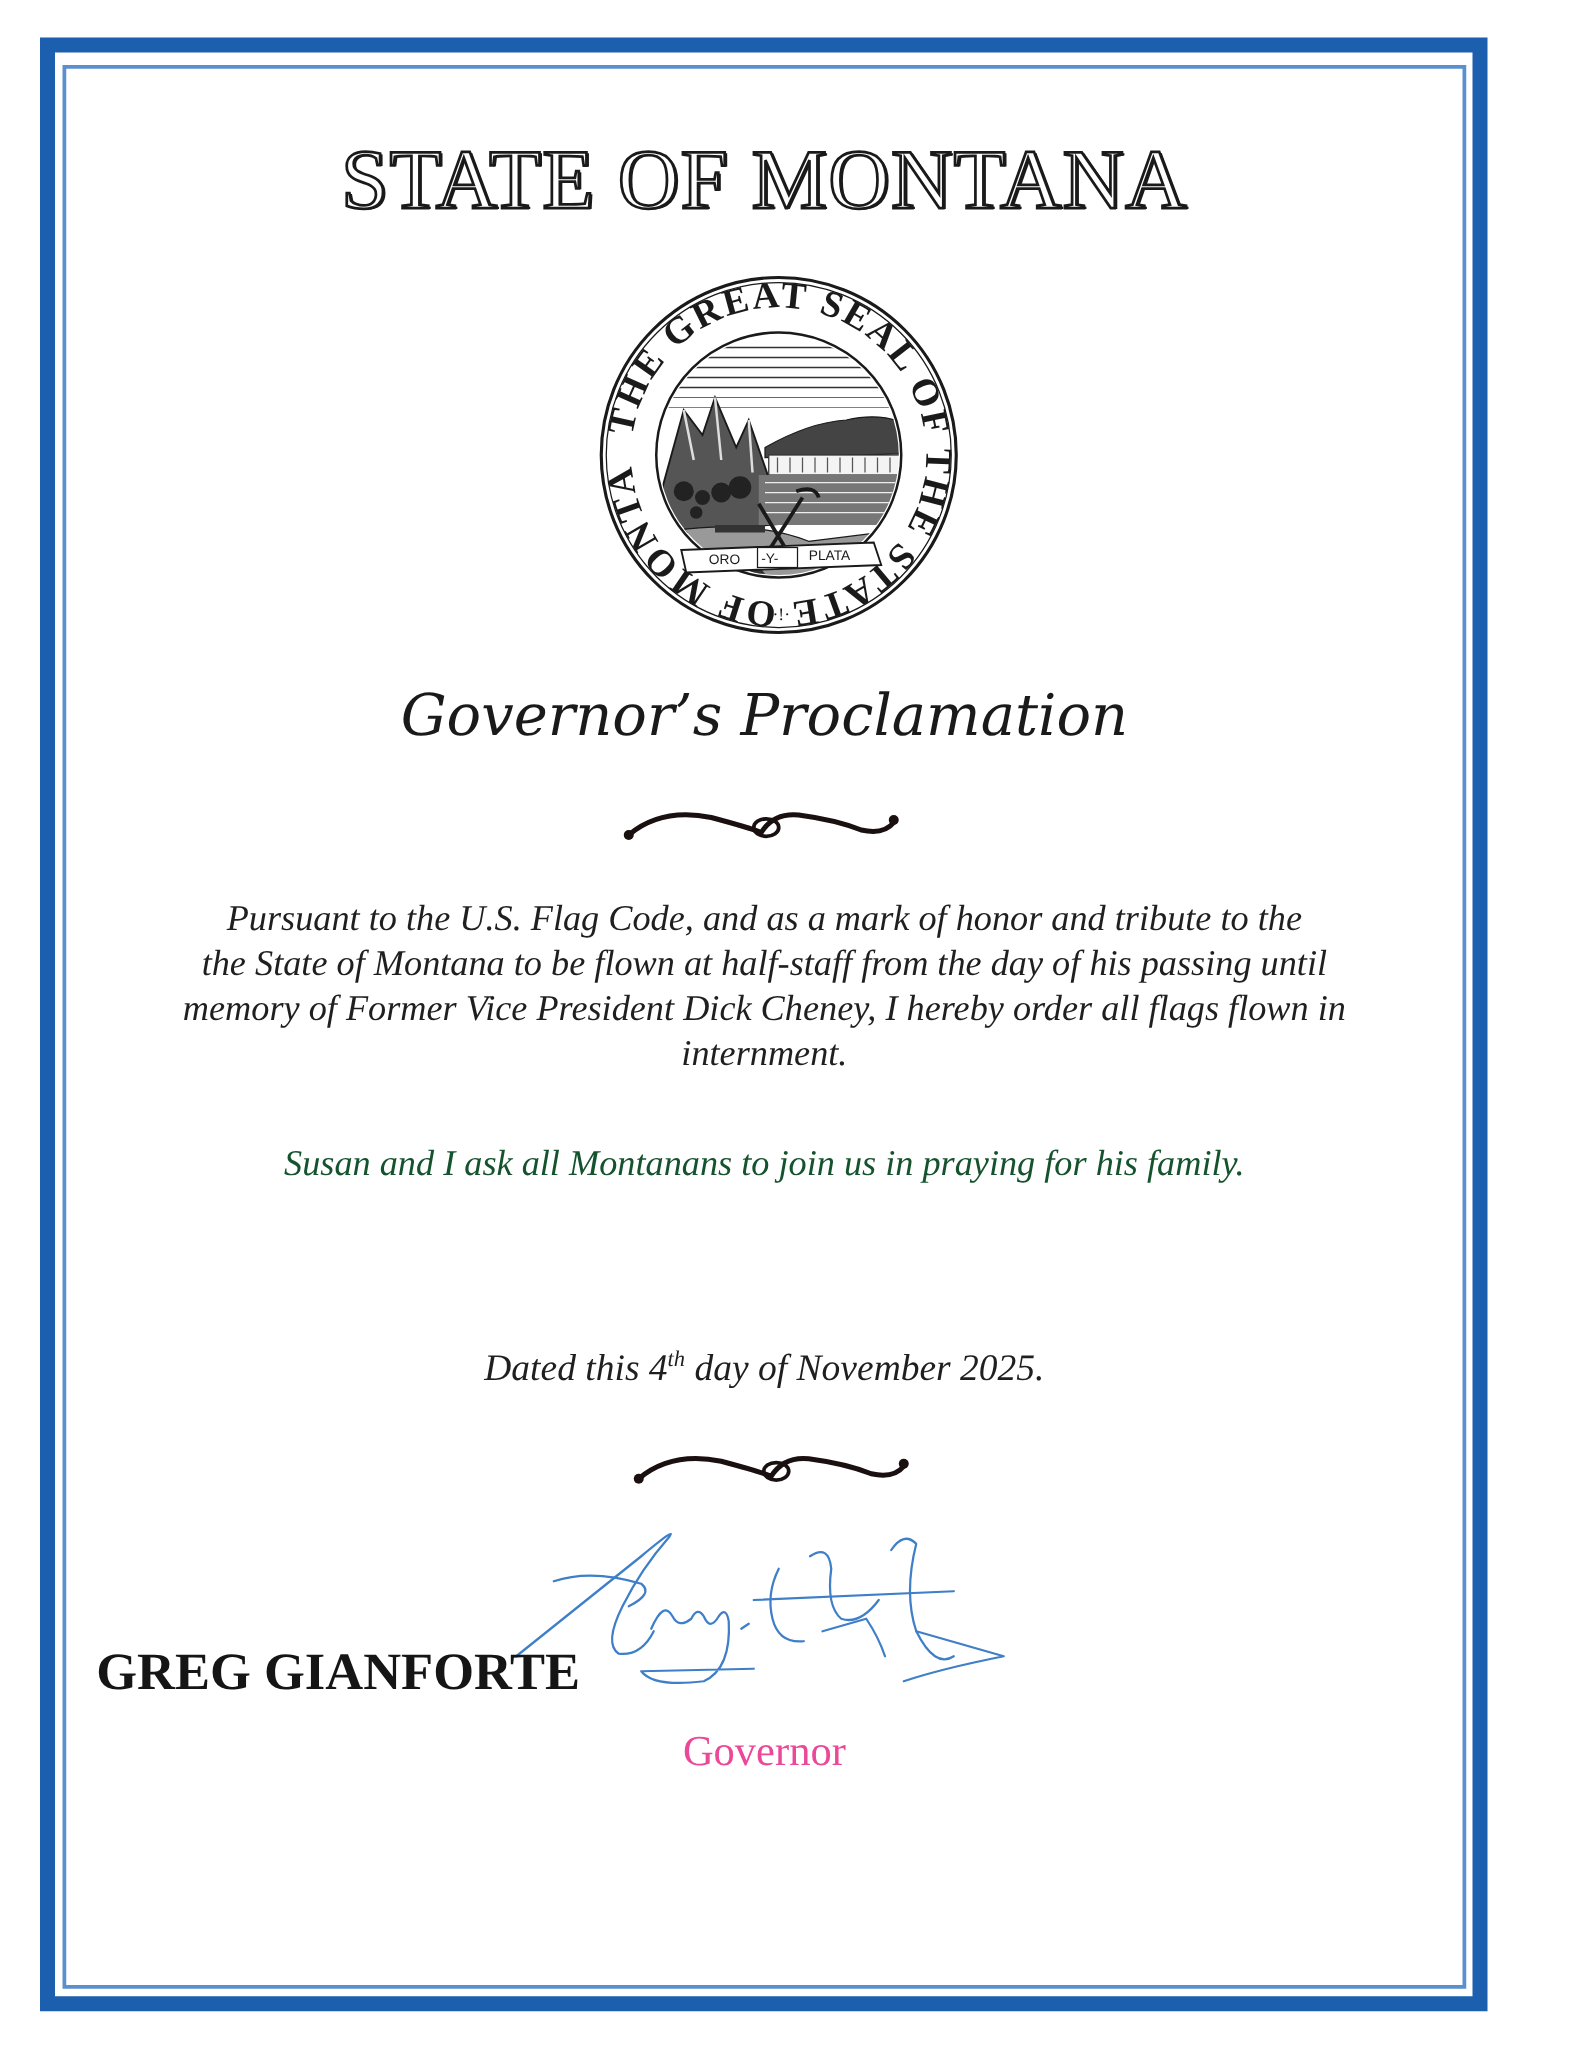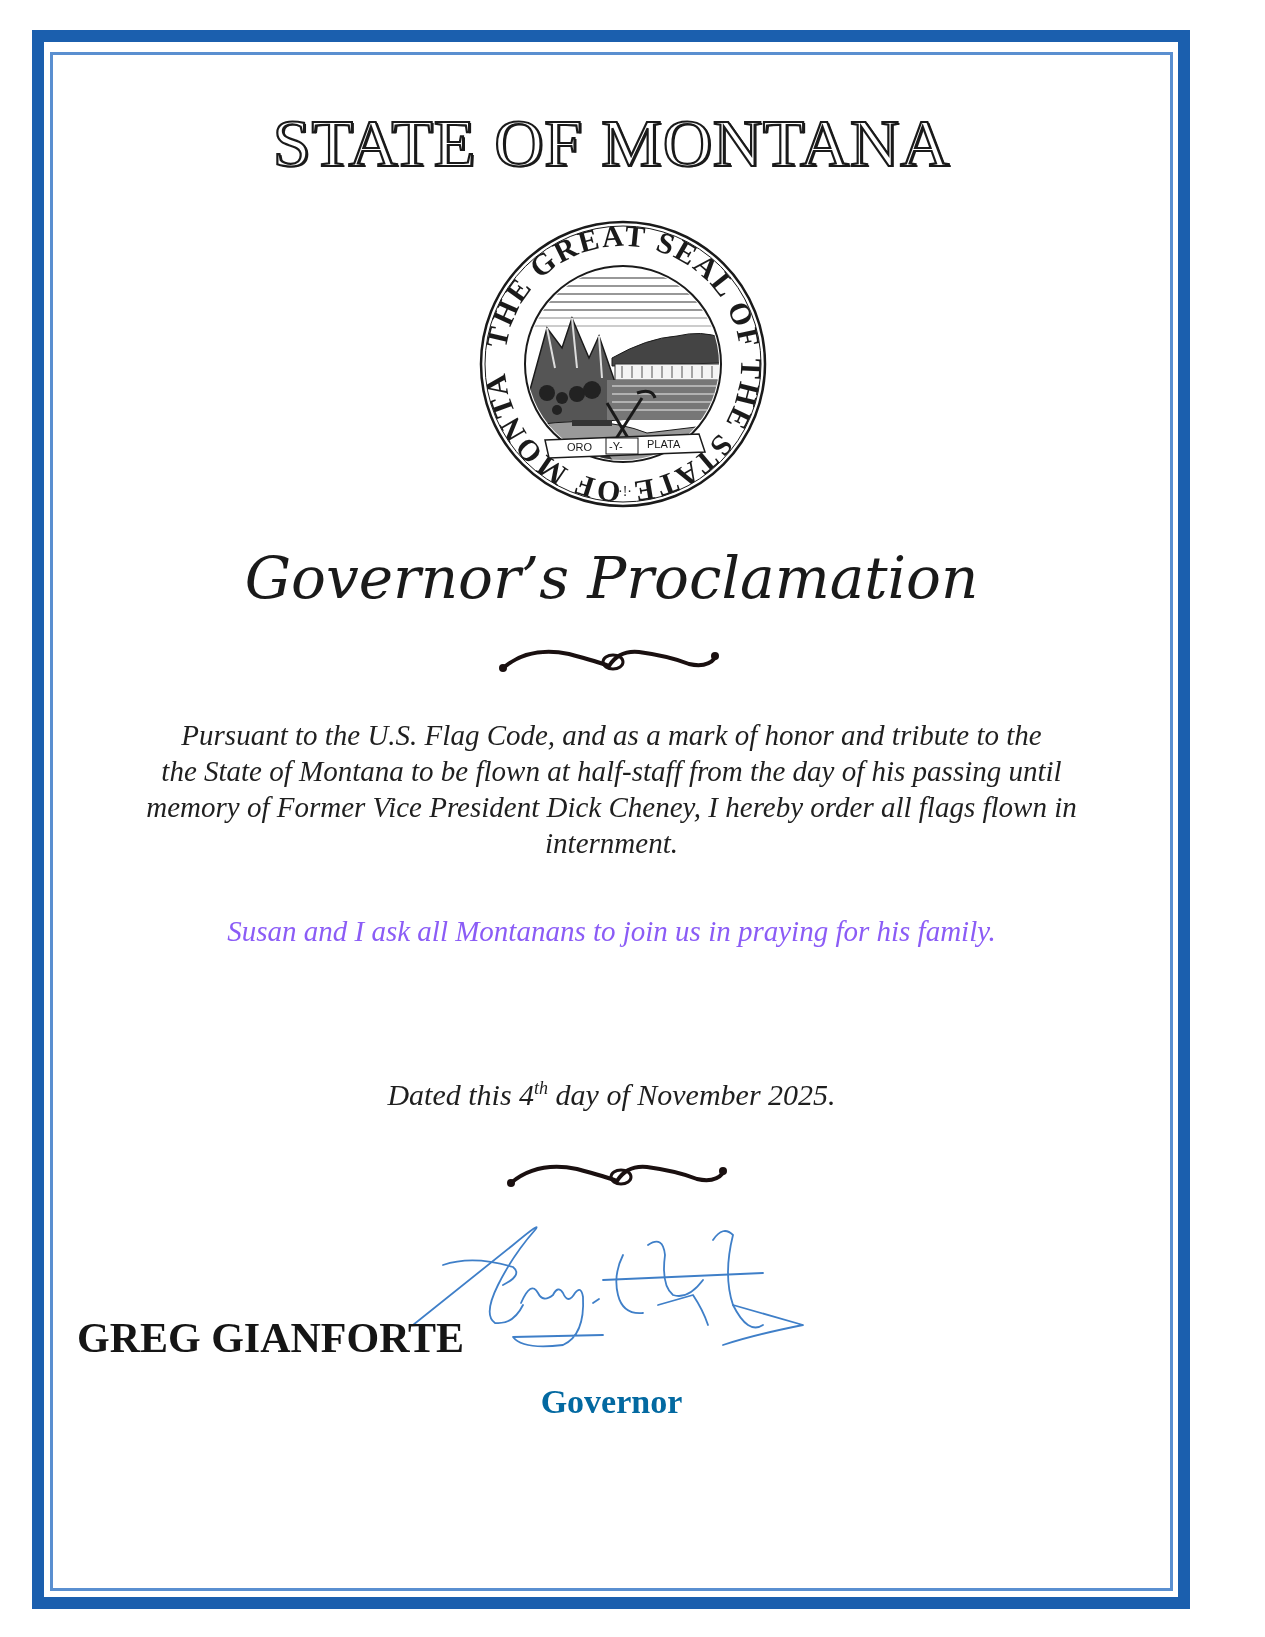--- a/index.html
+++ b/index.html
@@ -63,21 +63,21 @@
       height: 292px;
     }
     .procl-title {
       position: absolute;
       top: 494px;
       left: 0;
       width: 100%;
       text-align: center;
       font-family: "DejaVu Serif", "Liberation Serif", serif;
       font-style: italic;
-      font-size: 58px;
+      font-size: 46px;
       color: #1a1a1a;
       line-height: 1;
     }
     .flourish {
       position: absolute;
       width: 240px;
       height: 40px;
     }
     .flourish-1 { left: 436px; top: 585px; }
     .flourish-2 { left: 444px; top: 1100px; }
@@ -95,21 +95,21 @@
     }
     .prayer-text {
       position: absolute;
       top: 858px;
       left: 0;
       width: 100%;
       text-align: center;
       font-family: "Liberation Serif", "DejaVu Serif", serif;
       font-style: italic;
       font-size: 29px;
-      color: #8b5cf6;
+      color: #14532d;
       line-height: 36px;
     }
     .dated-text {
       position: absolute;
       top: 1010px;
       left: 0;
       width: 100%;
       text-align: center;
       font-family: "Liberation Serif", "DejaVu Serif", serif;
       font-style: italic;
@@ -143,23 +143,23 @@
       line-height: 1;
       padding-left: 24px;
     }
     .gov-title {
       position: absolute;
       top: 1330px;
       left: 0;
       width: 100%;
       text-align: center;
       font-family: "Liberation Serif", "DejaVu Serif", serif;
-      font-weight: bold;
+      font-weight: normal;
       font-size: 34px;
-      color: #0369a1;
+      color: #ec4899;
       line-height: 1;
     }
   </style>
 </head>
 <body>
 
 <div class="outer-border"></div>
 <div class="inner-border"></div>
 
 <div class="content">

